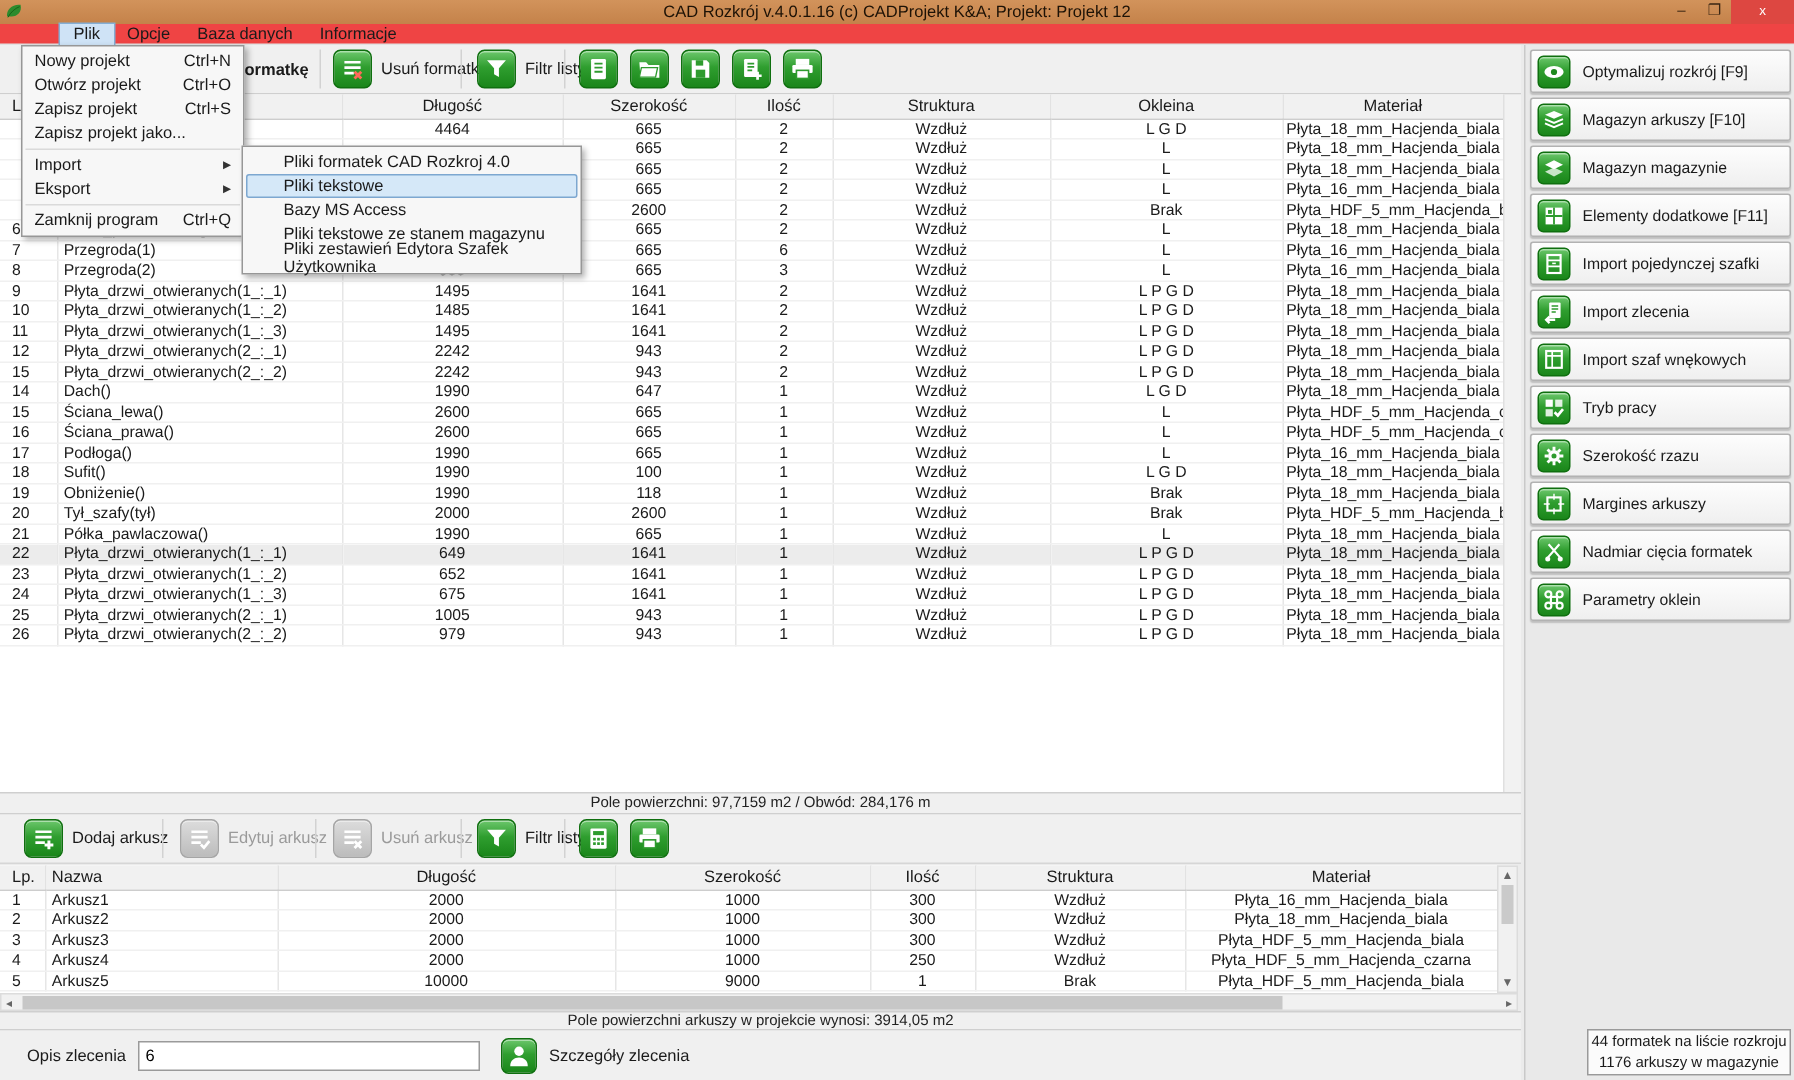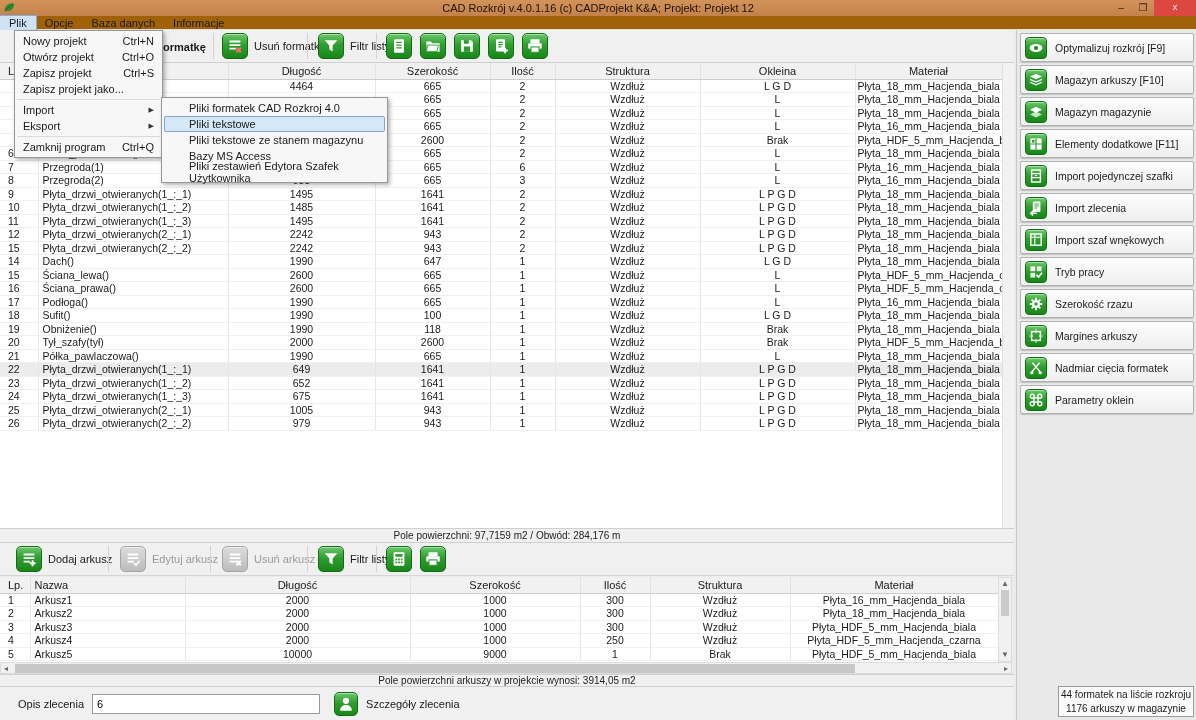--- a/index.html
+++ b/index.html
@@ -10,21 +10,21 @@
   .titlebar { position:absolute; left:0; top:0; width:1196px; height:16px;
     background:linear-gradient(180deg,#d2935b,#c4824a); display:flex; align-items:center; }
   .titlebar .appicon { width:13px; height:12px; margin-left:3px; }
   .titlebar .ttl { position:absolute; left:0; right:0; text-align:center; font-size:11px; color:#1d1206; }
   .win-ctrls { position:absolute; right:0; top:0; height:16px; display:flex; align-items:center; }
   .wbtn { width:22px; height:16px; text-align:center; font-size:10px; line-height:15px; color:#3a2613; }
   .wbtn.close { width:42px; background:#dd4741; color:#fff; font-size:9px; }
 
   
   .menubar { position:absolute; left:0; top:16px; width:1196px; height:14px;
-    background:#a16207; border-bottom:1px solid #e2e2e2; display:flex; align-items:center; font-size:11px; }
+    background:#ef4444; border-bottom:1px solid #e2e2e2; display:flex; align-items:center; font-size:11px;padding-left:40px; }
   .mb-item { padding:0 9px; height:14px; line-height:14px; }
   .mb-item.sel { background:#cfe3f6; outline:1px solid #84aed4; }
 
   
   .main-toolbar { position:absolute; left:0; top:30px; width:1014px; height:33px;
     background:#f0f0f0; border-bottom:1px solid #cfcfcf; }
   .gbtn { width:26px; height:26px; border-radius:5px; border:1px solid #0f6f0f;
     background:linear-gradient(180deg,#6cc76c,#2f9e2f 45%,#1a861a);
     box-shadow:inset 0 1px 0 rgba(255,255,255,.45); display:inline-flex; align-items:center; justify-content:center; }
   .gbtn svg { width:18px; height:18px; }
@@ -810,16 +810,16 @@
     <div class="msep"></div>
     <div class="mi">
       <span>Zamknij program</span>
       <span class="sc">Ctrl+Q</span>
     </div>
   </div>
 
 <div class="menu-panel" id="import-submenu">
     <div class="smi">Pliki formatek CAD Rozkroj 4.0</div>
     <div class="smi sel">Pliki tekstowe</div>
+    <div class="smi">Bazy MS Access</div>
     <div class="smi">Pliki tekstowe ze stanem magazynu</div>
-    <div class="smi">Bazy MS Access</div>
     <div class="smi">Pliki zestawień Edytora Szafek Użytkownika</div>
   </div>
 
 </body></html>

